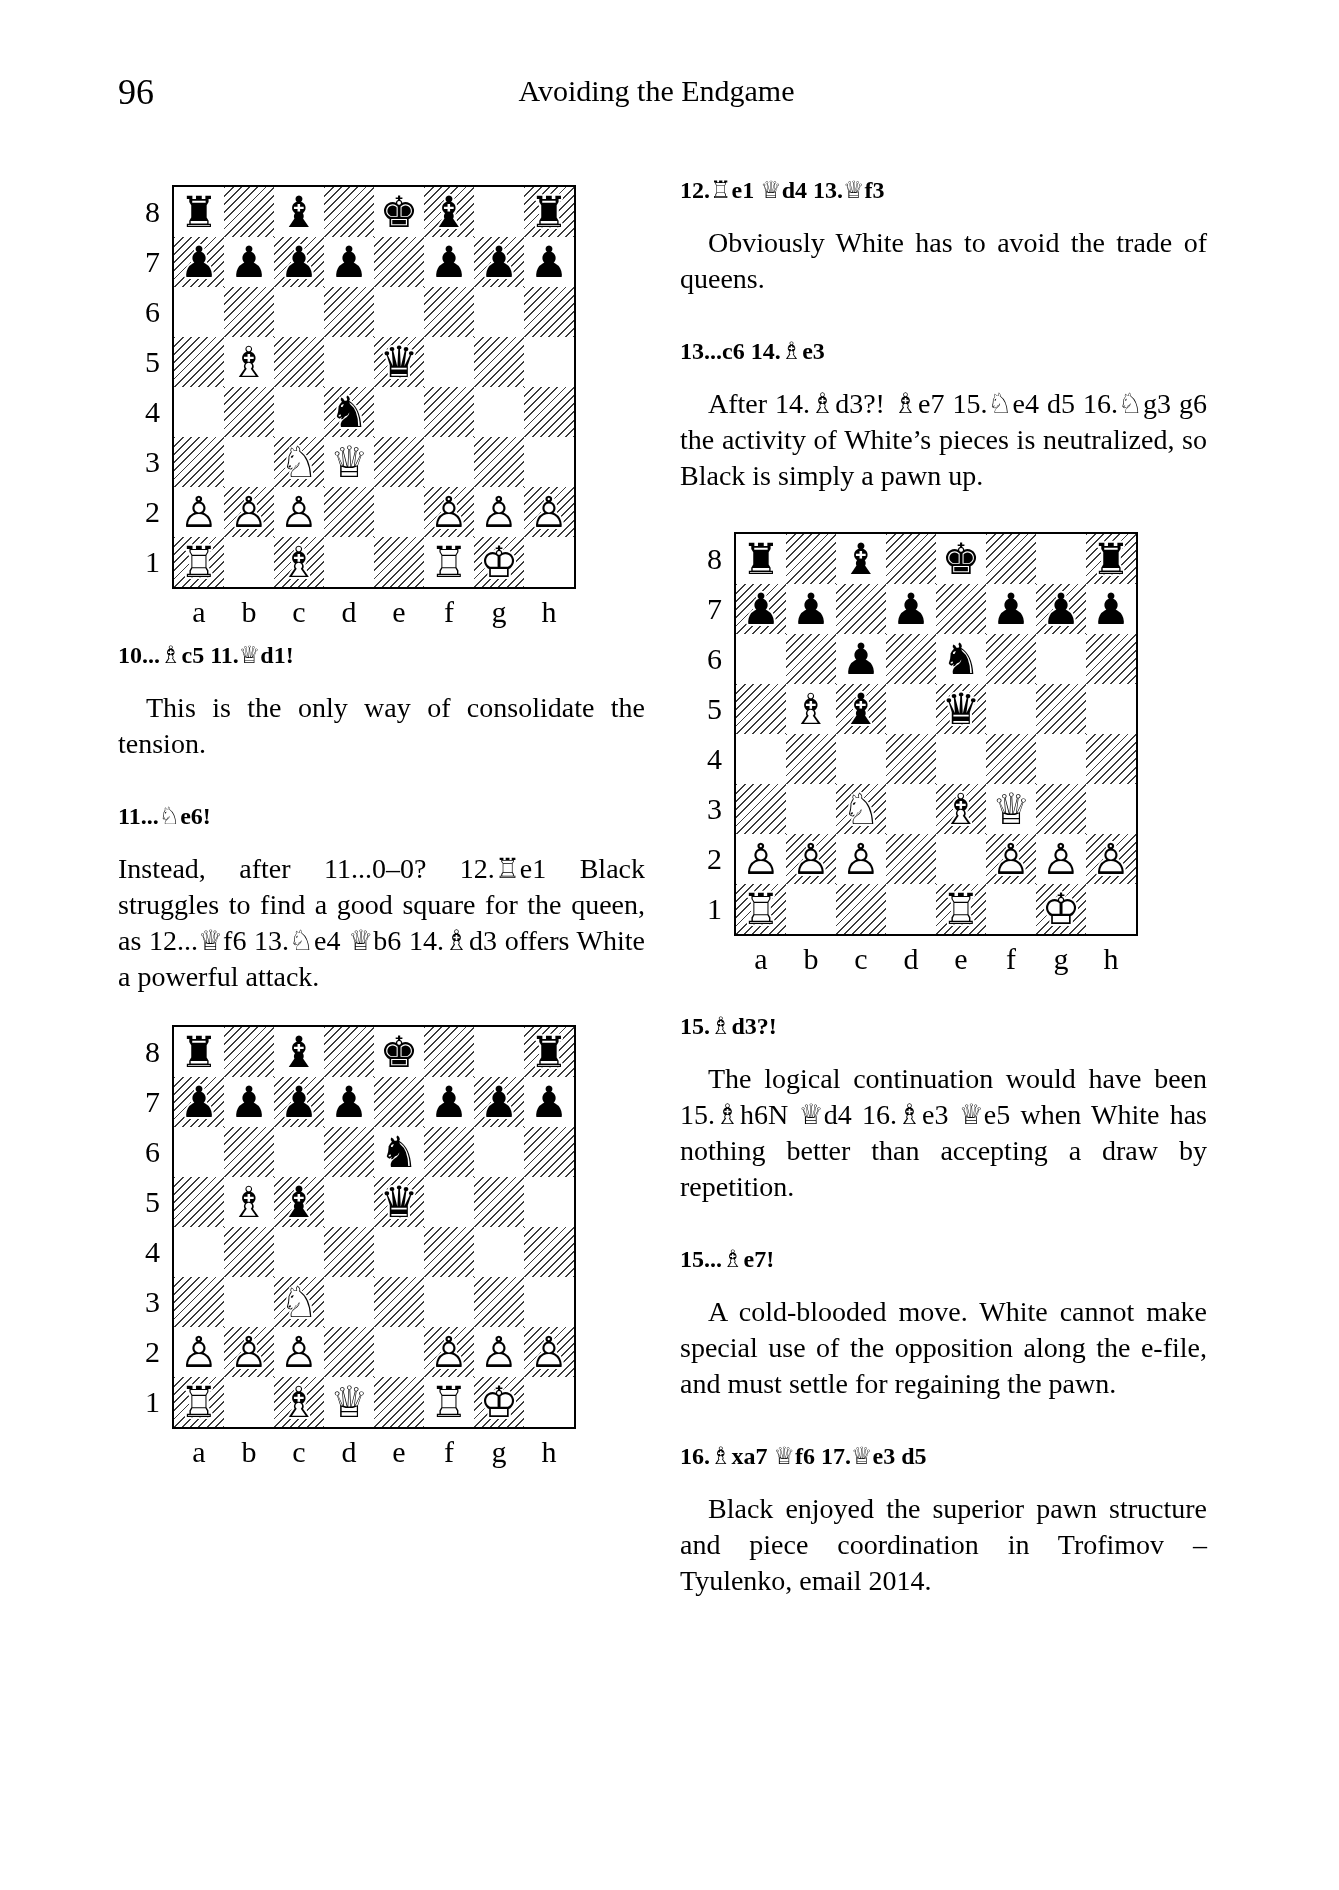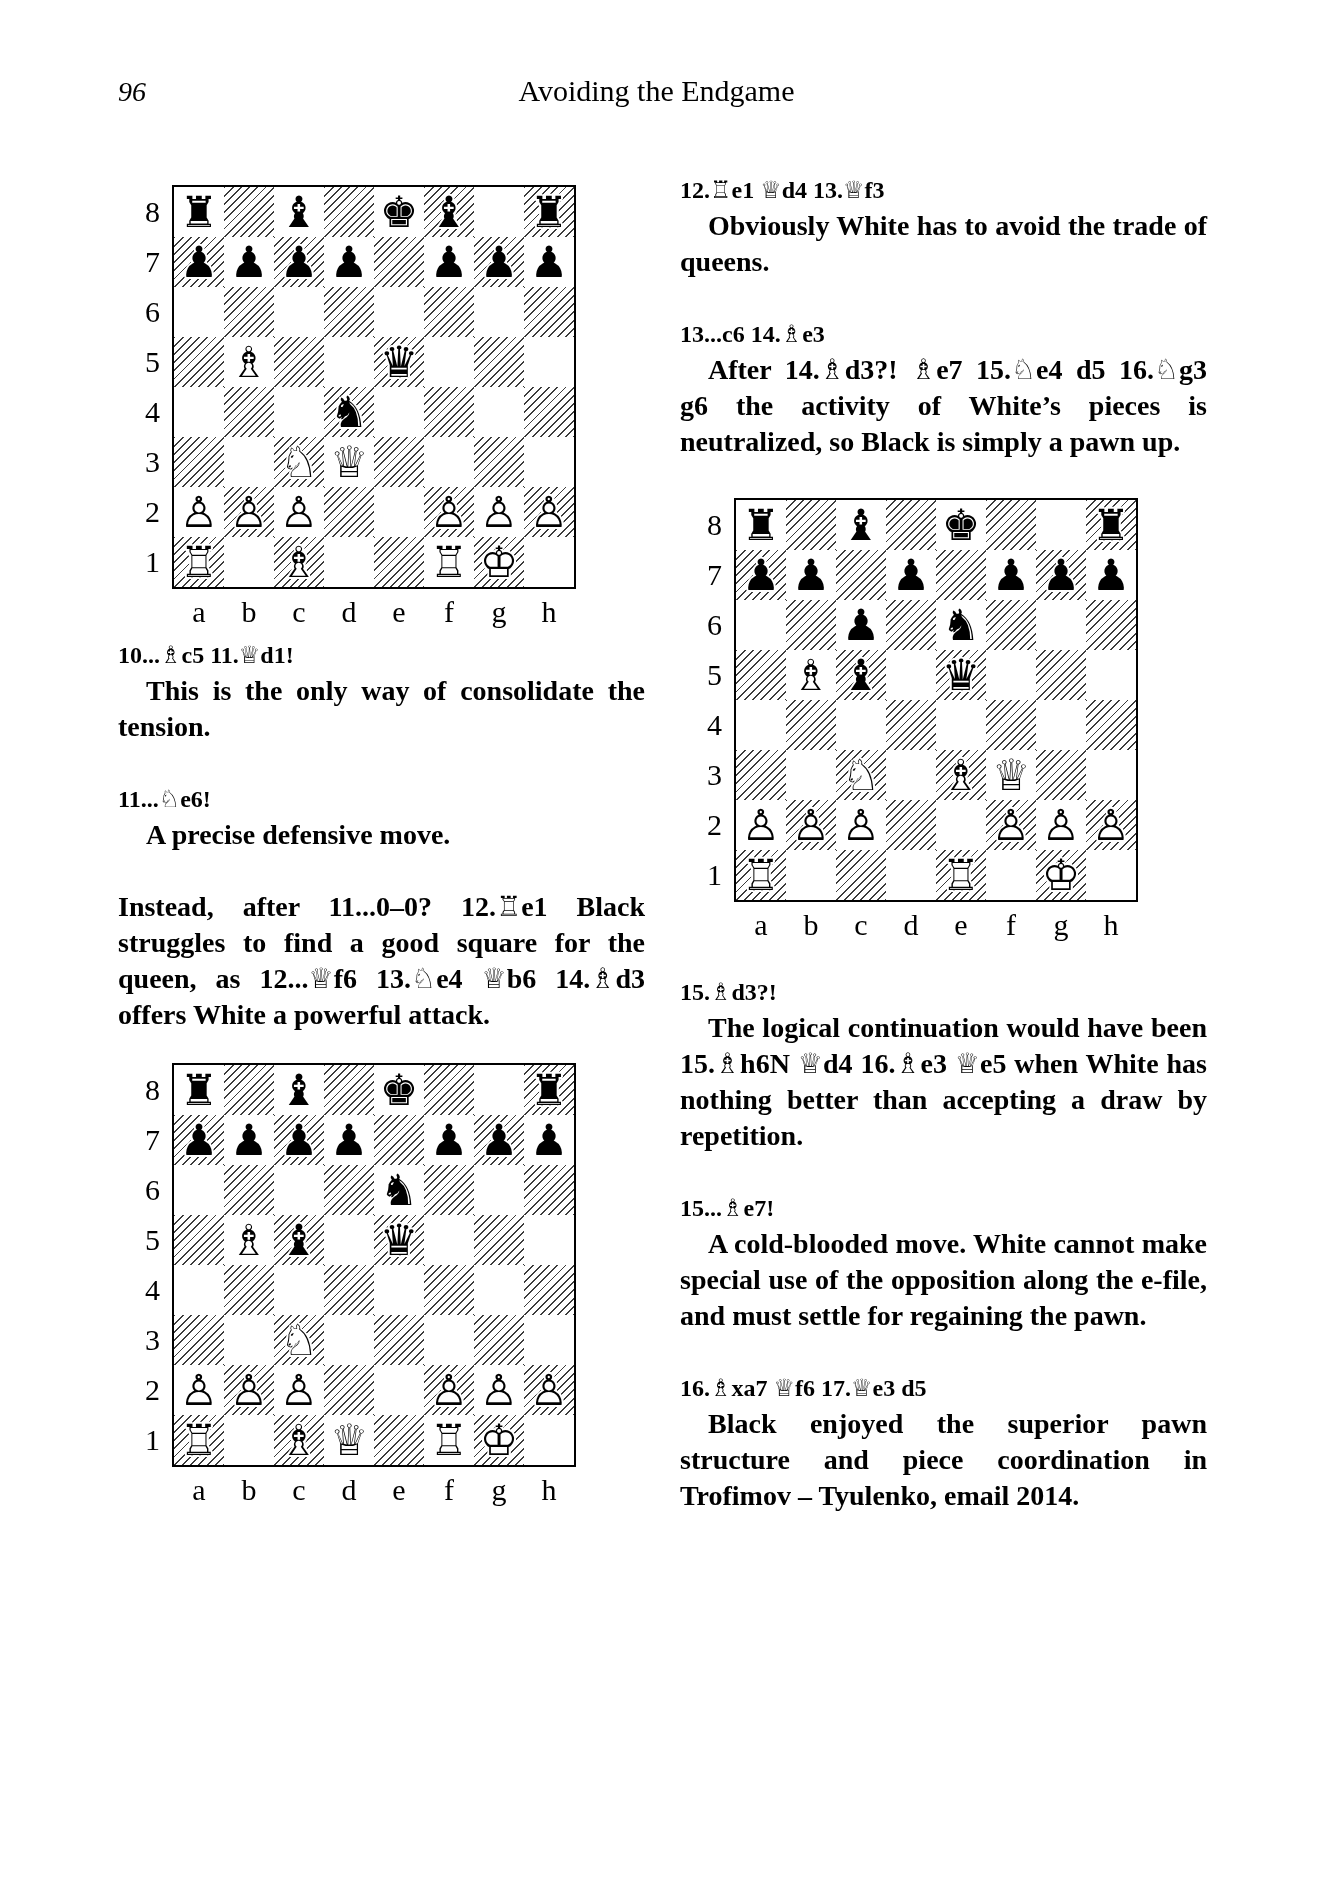--- a/index.html
+++ b/index.html
@@ -2,26 +2,26 @@
 <html><head>
 <meta charset="utf-8">
 <style>
   html,body { margin:0; padding:0; background:#e8e8e8; }
   .page {
     position:relative; width:1339px; height:1890px; margin:0 auto;
     background:#ffffff; color:#000;
     font-family:"Liberation Serif","DejaVu Sans",serif;
     overflow:hidden;
   }
-  .pageno { position:absolute; left:118px; top:74px; font-size:28px; line-height:36px;font-style:italic; }
+  .pageno { position:absolute; left:118px; top:74px; font-size:36px; line-height:36px; }
   .running-title { position:absolute; left:112px; top:72px; width:1089px; text-align:center; font-size:30px; line-height:38px; }
   .col { position:absolute; width:527px; }
   #col-left  { left:118px; top:185px; }
   #col-right { left:680px; top:172px; }
-  .para { font-size:28px; line-height:36px; text-align:justify; margin:0 0 36px 0;font-weight:bold; }
+  .para { font-size:28px; line-height:36px; text-align:justify; margin:17px 0 36px 0; }
   .para.indent { text-indent:28px; }
   .mh { font-size:24px; line-height:36px; font-weight:bold; margin:0; }
   .mh.after-diag { margin-top:4px; }
   .diagram { margin-left:16px; }
   .diagram.mt30 { margin-top:30px; }
   .diagram.mt38 { margin-top:38px; }
   .diagram.mb28 { margin-bottom:28px; }
   .diag-grid { display:grid; grid-template-columns:38px 404px; }
   .ranks { display:flex; flex-direction:column; padding-top:2px; }
   .rank-label { height:50px; line-height:50px; text-align:right; padding-right:12px; font-size:30px; box-sizing:border-box; }
@@ -284,21 +284,20 @@
             <div class="file-label">e</div>
             <div class="file-label">f</div>
             <div class="file-label">g</div>
             <div class="file-label">h</div>
           </div>
         </div>
       </div>
     <div class="mh after-diag">10...♗c5 11.♕d1!</div>
     <p class="para indent">This is the only way of consolidate the tension.</p>
     <div class="mh">11...♘e6!</div>
-    <p class="para indent">A precise defensive move.</p>
     <p class="para" style="margin-bottom:0">Instead, after 11...0–0? 12.♖e1 Black struggles to find a good square for the queen, as 12...♕f6 13.♘e4 ♕b6 14.♗d3 offers White a powerful attack.</p>
     <div class="diagram mt30">
         <div class="diag-grid">
           <div class="ranks">
             <div class="rank-label">8</div>
             <div class="rank-label">7</div>
             <div class="rank-label">6</div>
             <div class="rank-label">5</div>
             <div class="rank-label">4</div>
             <div class="rank-label">3</div>

